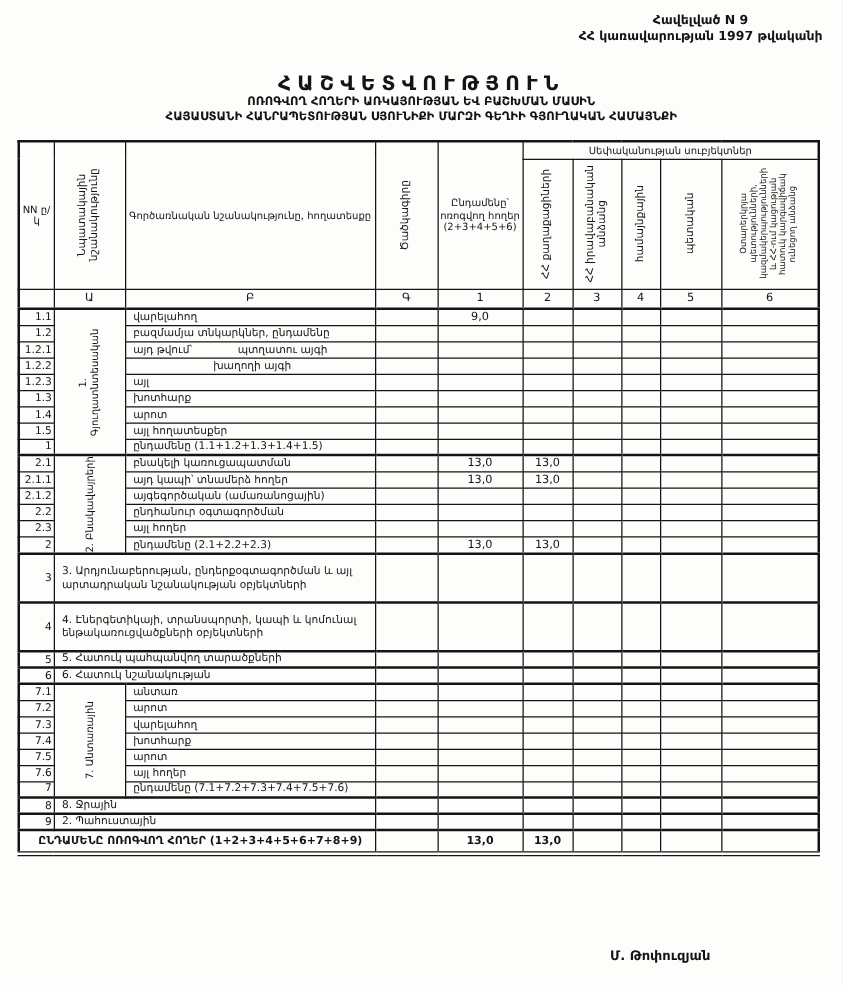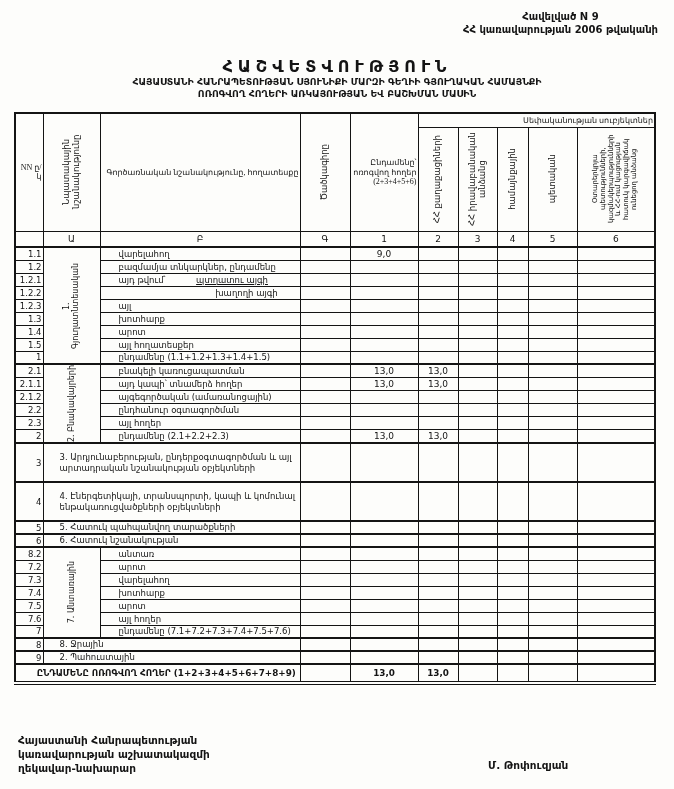--- a/index.html
+++ b/index.html
@@ -19,56 +19,56 @@
   }
   td{border:1px solid #141414;padding:0 1px;font-size:8.5px;vertical-align:middle;
      overflow:hidden;}
   tr.grp-row{height:14px;}
   tr.main-h{height:104px;}
   tr.letters-row{height:16px;}
   tr.letters-row td{text-align:center;font-size:9px;border-bottom-width:2px;}
   tr.r{height:13px;}
   tr.tall2{height:39px;}
   tr.total-row{height:19px;}
-  td.hcell{text-align:right;font-size:8px;line-height:1.15;font-family:Liberation Serif, serif;}
+  td.hcell{text-align:center;font-size:8px;line-height:1.15;}
   td.h6{font-size:6.8px;}
   .vt{writing-mode:vertical-rl;transform:rotate(180deg);margin:0 auto;
       line-height:1.15;max-height:96px;text-align:center;}
   td.vcell{text-align:center;}
   td.blockcell{font-size:8px;}
   td.num{text-align:right;font-size:8.5px;}
-  td.lab{text-align:left;padding-left:18px;}
-  td.lab.wide{padding-left:16px;line-height:1.25;}
+  td.lab{text-align:left;padding-left:6px;}
+  td.lab.wide{padding-left:6px;line-height:1.25;}
   td.val{text-align:center;font-size:9px;}
   .splitwrap{display:flex;width:100%;justify-content:flex-end;}
   .pfx{flex:0 0 auto;}
-  .mid{flex:1 1 auto;text-align:center;text-decoration:underline;}
-  td.indent{padding-left:94px;text-align:center;}
+  .mid{flex:1 1 auto;text-align:center;}
+  td.indent{padding-left:70px;}
   tr.sec-start td{border-top-width:2px;}
   tr.total-row td{border-top-width:2px;border-bottom:4px double #141414;
       font-weight:bold;font-size:8.8px;text-align:center;}
   .footer-left{position:absolute;top:733px;left:18px;font-weight:bold;
       font-size:10.5px;line-height:1.35;}
   .signer{position:absolute;top:759px;left:488px;font-weight:bold;font-size:10.5px;}
 </style>
 </head>
 <body>
 
 <div class="page">
 
   <div class="top-right">
     <div>Հավելված N 9</div>
-    <div>ՀՀ կառավարության 2006 թվականի</div>
+    <div>ՀՀ կառավարության 1997 թվականի</div>
   </div>
 
   <div class="doc-title">ՀԱՇՎԵՏՎՈՒԹՅՈՒՆ</div>
 
   <div class="doc-subtitle">
+    <div>ՈՌՈԳՎՈՂ ՀՈՂԵՐԻ ԱՌԿԱՅՈՒԹՅԱՆ ԵՎ ԲԱՇԽՄԱՆ ՄԱՍԻՆ</div>
     <div>ՀԱՅԱՍՏԱՆԻ ՀԱՆՐԱՊԵՏՈՒԹՅԱՆ ՍՅՈՒՆԻՔԻ ՄԱՐԶԻ ԳԵՂԻԻ ԳՅՈՒՂԱԿԱՆ ՀԱՄԱՅՆՔԻ</div>
-    <div>ՈՌՈԳՎՈՂ ՀՈՂԵՐԻ ԱՌԿԱՅՈՒԹՅԱՆ ԵՎ ԲԱՇԽՄԱՆ ՄԱՍԻՆ</div>
   </div>
 
   <table class="main">
     <colgroup>
       <col style="width:28px">
         <col style="width:57px">
         <col style="width:200px">
       <col style="width:50px">
         <col style="width:68px">
         <col style="width:40px">
@@ -335,21 +335,21 @@
           <td class="lab wide" colspan="2">6. Հատուկ նշանակության</td>
           <td class="code"></td>
           <td class="val"></td>
           <td class="val"></td>
           <td class="val"></td>
           <td class="val"></td>
           <td class="val"></td>
           <td class="val"></td>
         </tr>
         <tr class="r sec-start">
-          <td class="num">8.2</td>
+          <td class="num">7.1</td>
           <td class="vcell blockcell" rowspan="7">
             <div class="vt">7. Անտառային</div>
           </td>
           <td class="lab">անտառ</td>
           <td class="code"></td>
           <td class="val"></td>
           <td class="val"></td>
           <td class="val"></td>
           <td class="val"></td>
           <td class="val"></td>
@@ -449,20 +449,15 @@
           <td class="val">13,0</td>
           <td class="val">13,0</td>
           <td class="val"></td>
           <td class="val"></td>
           <td class="val"></td>
           <td class="val"></td>
         </tr>
       </tbody>
   </table>
 
-  <div class="footer-left">
-    <div>Հայաստանի Հանրապետության</div>
-    <div>կառավարության աշխատակազմի</div>
-    <div>ղեկավար-նախարար</div>
-  </div>
   <div class="signer">Մ. Թոփուզյան</div>
 
 </div>
 
 </body></html>

